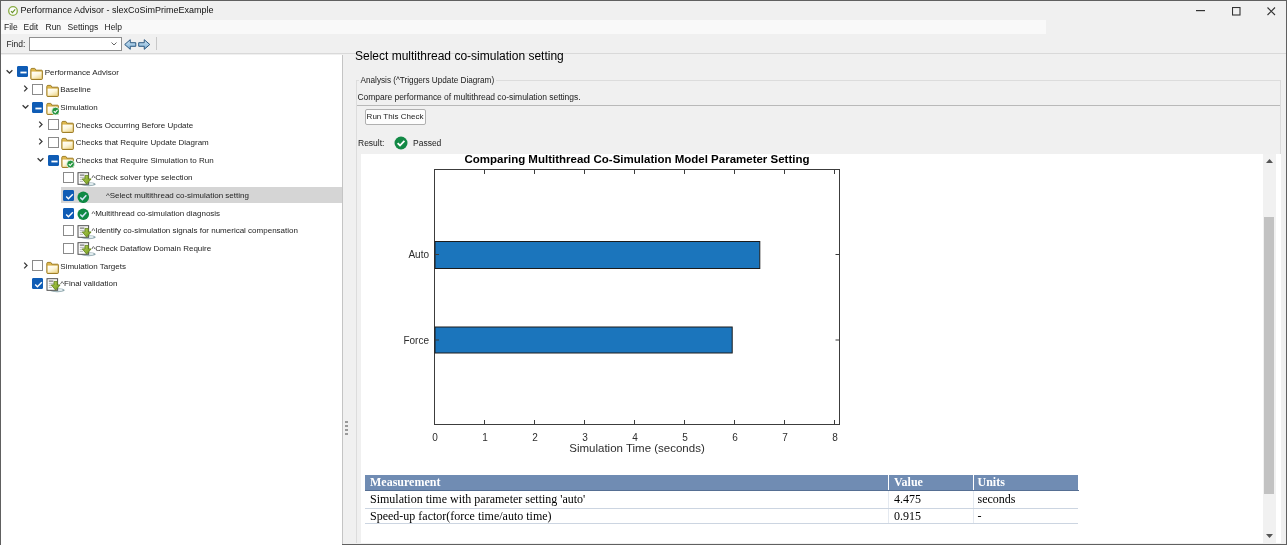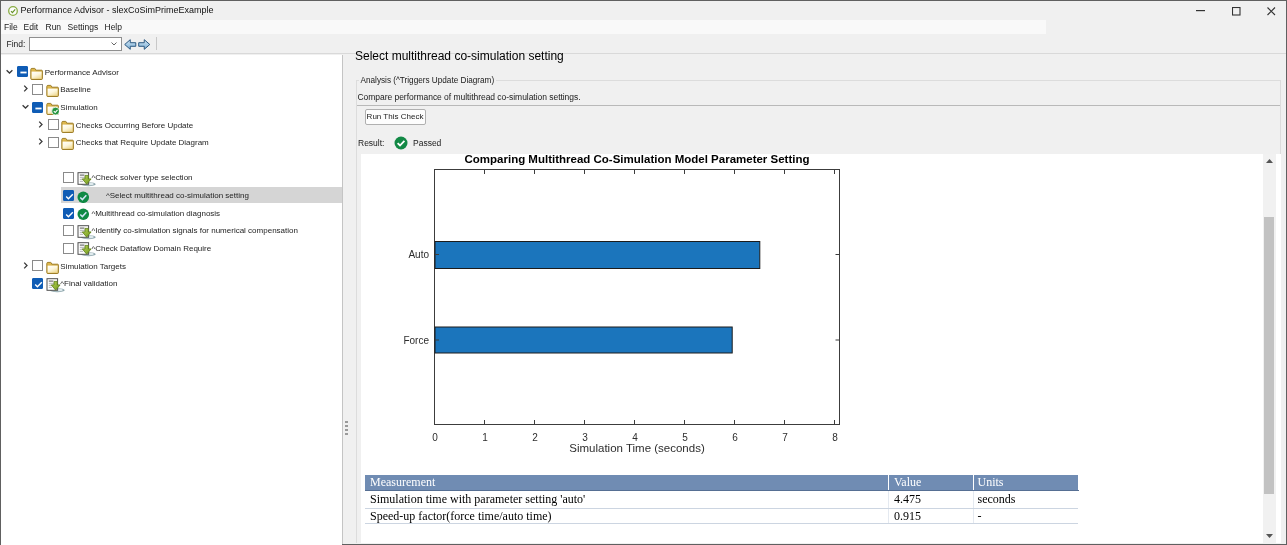--- a/index.html
+++ b/index.html
@@ -39,21 +39,21 @@
 #rp-hr{position:absolute;left:357px;top:105px;width:923px;height:1px;background:#b9b9b9}
 #runbtn{position:absolute;left:364.5px;top:109px;width:61px;height:16px;background:#fdfdfd;border:1px solid #b0b0b0;border-radius:2px;font-size:8px;text-align:center;line-height:14.5px;white-space:nowrap}
 #result-lbl{position:absolute;left:358px;top:138px;font-size:8.5px}
 #passed-lbl{position:absolute;left:413px;top:138px;font-size:8.5px}
 #report{position:absolute;left:360.5px;top:153.5px;width:920.5px;height:389.5px;background:#fff;overflow:hidden}
 
 #vscroll{position:absolute;left:1262.5px;top:153.5px;width:13px;height:389.5px;background:#f1f1f1}
 #vthumb{position:absolute;left:1.5px;top:63px;width:10px;height:277px;background:#c2c2c2}
 
 #rtable{position:absolute;left:4px;top:321.2px;width:714px;border-collapse:collapse;font-family:"Liberation Serif",serif;font-size:12px;color:#000}
-#rtable th{background:#708cb3;color:#fff;text-align:left;font-size:12px;border-right:1px solid #fff;padding:0 0 0 5.5px;height:16px;line-height:15.5px;font-weight:normal;border-bottom:1px solid #566f93}
+#rtable th{background:#708cb3;color:#fff;text-align:left;font-size:12px;border-right:1px solid #fff;padding:0 0 0 5.5px;height:16px;line-height:15.5px;font-weight:bold;border-bottom:1px solid #566f93}
 #rtable td{padding:0 0 0 5.5px;border-bottom:1px solid #ccd5e1;border-right:1px solid #e4e9f0}
 #rtable td:last-child{border-right:none;padding-left:4px}
 #rtable tr:nth-child(2) td{height:17.5px;line-height:16.5px}
 #rtable tr:nth-child(3) td{height:15px;line-height:14px}
 #rtable tr:nth-child(4) td{height:15.3px;line-height:14.3px}
 </style>
 </head>
 <body>
 <svg width="0" height="0" style="position:absolute">
     <defs>
@@ -170,20 +170,35 @@
     <div class="trow" style="top:78.40px">
       <span class="abs" style="left:35.2px;top:4px"><svg width="9" height="9" viewBox="0 0 9 9">
           <path d="M3.2 1.6 L6 4.5 L3.2 7.4" stroke="#3a3a3a" stroke-width="1.3" fill="none"></path>
         </svg></span>
       <span class="cb off" style="left:46.64px"></span>
       <span class="icon" style="left:60.14px"><svg width="13" height="14" viewBox="0 0 13 14">
           <path d="M0.8 3.6 Q0.8 2.4 1.8 2.4 L4.5 2.4 Q5.2 2.4 5.4 3.1 L5.8 4.2 L11.6 4.2 Q12.4 4.2 12.4 5.1 L12.4 12.6 Q12.4 13.5 11.5 13.5 L1.7 13.5 Q0.8 13.5 0.8 12.6 Z" fill="url(#gfold)" stroke="#96751c" stroke-width="0.9"></path>
           <path d="M1.6 5.6 L11.7 5.6 L11.7 12.8 L1.6 12.8 Z" fill="url(#gface)"></path>
         </svg></span>
       <span class="lbl" style="left:74.84px">Checks that Require Update Diagram</span>
+    </div>
+    <div class="trow" style="top:96.05px">
+      <span class="abs" style="left:35.2px;top:4px"><svg width="9" height="9" viewBox="0 0 9 9">
+          <path d="M1.6 3.2 L4.5 6 L7.4 3.2" stroke="#3a3a3a" stroke-width="1.3" fill="none"></path>
+        </svg></span>
+      <span class="cb ind" style="left:46.64px"><svg width="11" height="11" viewBox="0 0 11 11">
+          <rect x="2.4" y="4.6" width="6.2" height="1.8" fill="#fff"></rect>
+        </svg></span>
+      <span class="icon" style="left:60.14px"><svg width="13.5" height="14" viewBox="0 0 13.5 14">
+          <path d="M0.8 3.6 Q0.8 2.4 1.8 2.4 L4.5 2.4 Q5.2 2.4 5.4 3.1 L5.8 4.2 L11.6 4.2 Q12.4 4.2 12.4 5.1 L12.4 12.6 Q12.4 13.5 11.5 13.5 L1.7 13.5 Q0.8 13.5 0.8 12.6 Z" fill="url(#gfold)" stroke="#96751c" stroke-width="0.9"></path>
+          <path d="M1.6 5.6 L11.7 5.6 L11.7 12.8 L1.6 12.8 Z" fill="url(#gface)"></path>
+          <circle cx="9.6" cy="10.1" r="3.9" fill="#25953f" stroke="#f2f7f2" stroke-width="0.8"></circle>
+          <path d="M7.8 10.2 L9.2 11.5 L11.5 8.8" stroke="#fff" stroke-width="1.1" fill="none"></path>
+        </svg></span>
+      <span class="lbl" style="left:74.84px">Checks that Require Simulation to Run</span>
     </div>
     <div class="trow" style="top:113.70px">
       <span class="cb off" style="left:62.21px"></span>
       <span class="icon" style="left:75.71000000000001px"><svg width="20" height="15" viewBox="0 0 20 15">
           <ellipse cx="11.3" cy="12.2" rx="7.4" ry="2" fill="#8ea6ad"></ellipse>
           <ellipse cx="11.3" cy="12" rx="5.6" ry="1.35" fill="#dfeaed"></ellipse>
           <rect x="1" y="0.7" width="10.6" height="11.6" fill="#fff" stroke="#4f4f4f" stroke-width="1"></rect>
           <rect x="2.8" y="2.5" width="4.6" height="1.2" fill="#6f6f6f"></rect>
           <rect x="2.8" y="4.8" width="6.2" height="1" fill="#b2b2b2"></rect>
           <rect x="2.8" y="6.8" width="6.2" height="1" fill="#b2b2b2"></rect>

